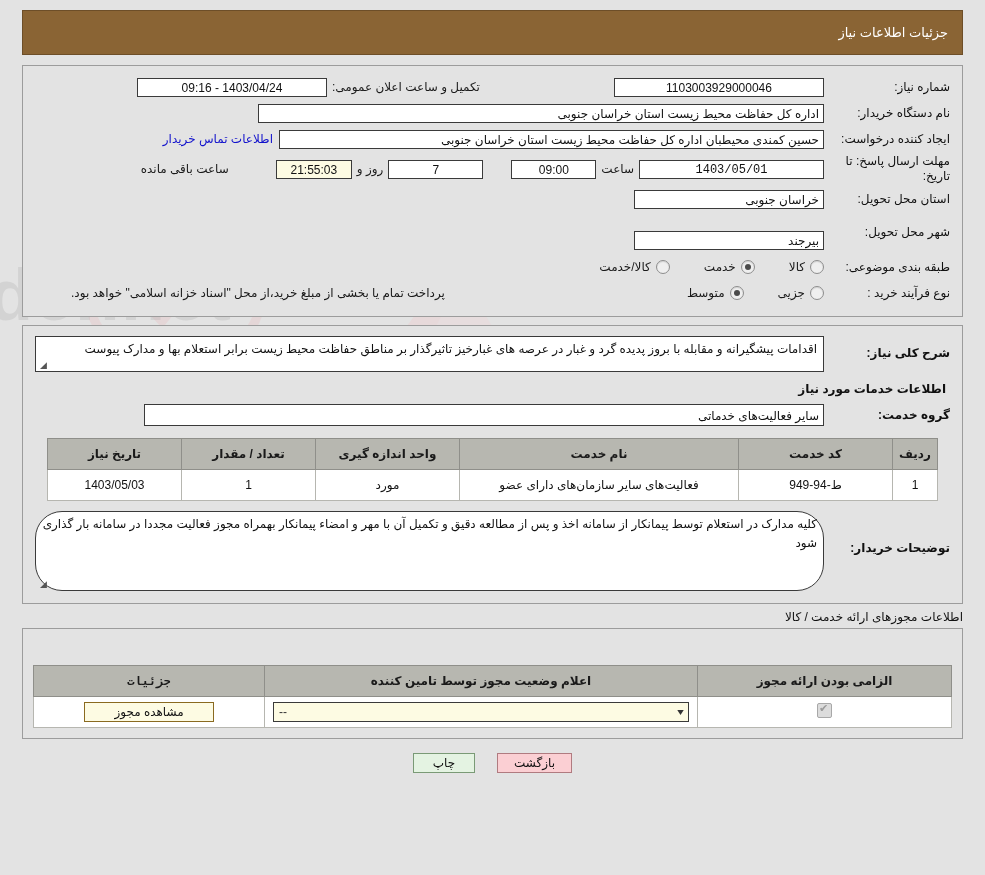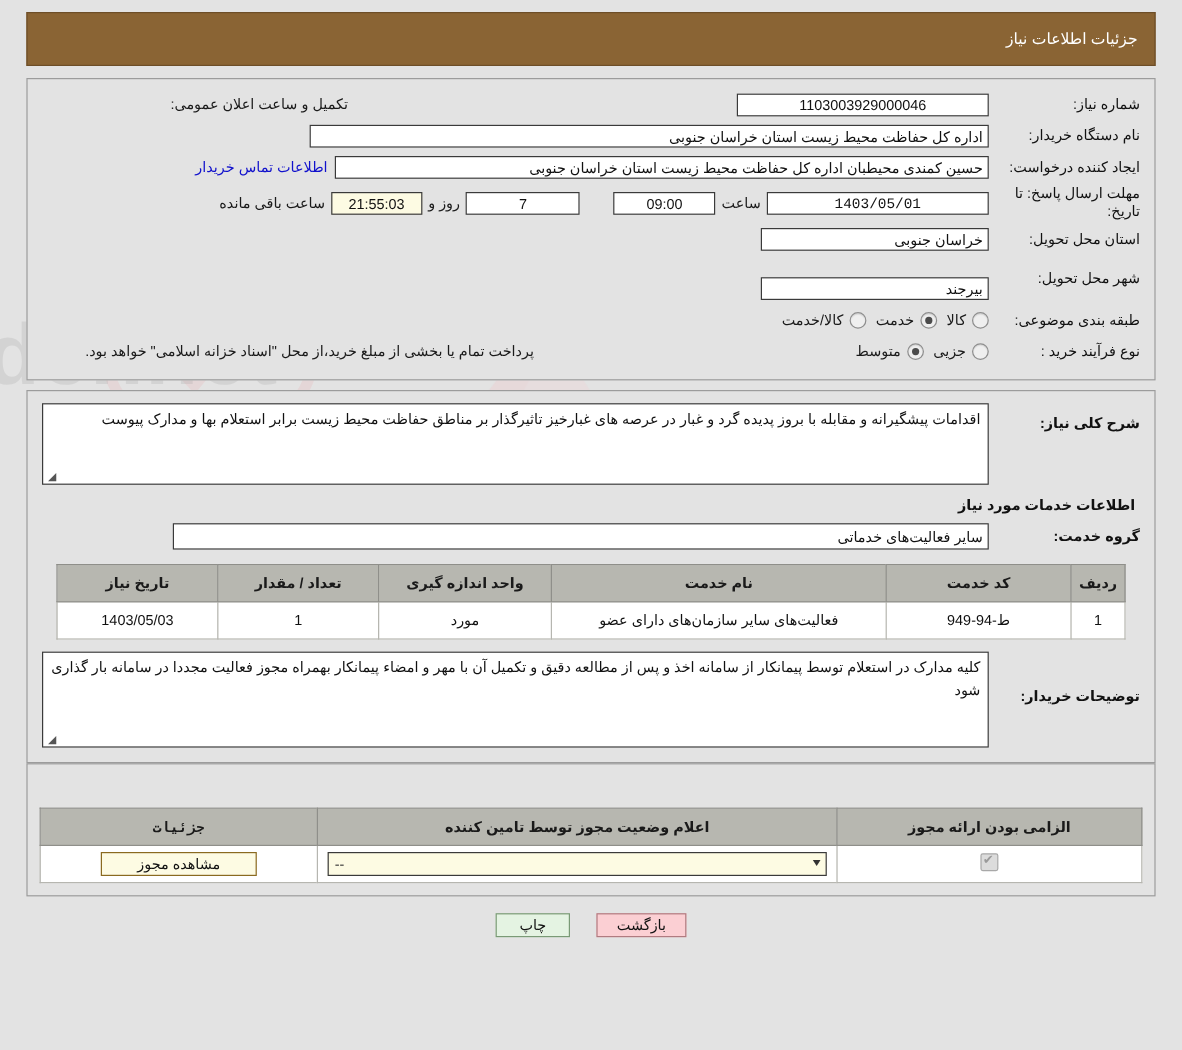--- a/index.html
+++ b/index.html
@@ -40,37 +40,37 @@
     font-size:12px;color:#111;padding-left:6px;line-height:1.25;
   }
   .lbl.bold{font-weight:bold;}
   .fld{
     background:#fff;border:1px solid #3a3a3a;
     height:19px;line-height:19px;font-size:12px;
     padding:0 4px;box-sizing:border-box;text-align:center;
     color:#111;overflow:hidden;white-space:nowrap;
   }
   .fld.rt{text-align:right;}
-  .fld.cream{background:#fdfbe3;}
+  .fld.cream{background:#fdfbe3;margin-left:42px;}
   .inline-lbl{font-size:12px;padding:0 5px;white-space:nowrap;}
   .link{color:#1111cc;font-size:12px;padding:0 6px;cursor:pointer;white-space:nowrap;}
   .spacer{flex:1 1 auto;}
 
   
   .radio{
     width:12px;height:12px;border-radius:50%;
     border:1px solid #8d8d8d;background:#efefef;
     display:inline-block;position:relative;flex:0 0 auto;
     box-shadow:inset 0 1px 1px rgba(0,0,0,.12);
   }
   .radio.on::after{
     content:"";position:absolute;left:3px;top:3px;
     width:6px;height:6px;border-radius:50%;background:#4b4b4b;
   }
-  .radio-group{display:flex;align-items:center;gap:5px;margin-left:8px;}
+  .radio-group{display:flex;align-items:center;gap:5px;margin-left:34px;}
   .radio-group .rl{font-size:12px;}
 
   
   .tabox{
     background:#fff;border:1px solid #3a3a3a;
     box-sizing:border-box;padding:3px 6px 0 6px;
     position:relative;font-size:12px;line-height:1.55;
     text-align:right;color:#111;
   }
   .tabox .grip{
@@ -163,20 +163,21 @@
     <span class="t">جزئیات اطلاعات نیاز</span>
   </div>
 
   <div class="panel">
 
     <div class="row">
       <div class="lbl">شماره نیاز:</div>
       <div class="fld" style="width:210px;">1103003929000046</div>
       <div class="spacer"></div>
       <div class="inline-lbl">تکمیل و ساعت اعلان عمومی:</div>
+      <div class="fld" style="width:190px;">1403/04/24 - 09:16</div>
       <div style="width:102px;"></div>
     </div>
 
     <div class="row">
       <div class="lbl">نام دستگاه خریدار:</div>
       <div class="fld rt" style="width:566px;padding-left:20px;">اداره کل حفاظت محیط زیست استان خراسان جنوبی</div>
     </div>
 
     <div class="row">
       <div class="lbl">ایجاد کننده درخواست:</div>
@@ -234,21 +235,21 @@
       </div>
       <div class="spacer"></div>
       <div class="inline-lbl" style="padding-left:36px;">پرداخت تمام یا بخشی از مبلغ خرید،از محل "اسناد خزانه اسلامی" خواهد بود.</div>
     </div>
   </div>
 
   <div class="panel sub">
 
     <div class="row" style="align-items:flex-start;">
       <div class="lbl bold" style="padding-top:10px;">شرح کلی نیاز:</div>
-      <div class="tabox" style="width:808px;height:68px;">
+      <div class="tabox" style="width:808px;height:36px;">
         <span>اقدامات پیشگیرانه و مقابله با بروز پدیده گرد و غبار در عرصه های  غبارخیز تاثیرگذار بر مناطق حفاظت محیط زیست   برابر استعلام بها و مدارک پیوست</span>
         <span class="grip">◢</span>
       </div>
     </div>
 
     <div class="caption" style="margin-right:4px;">اطلاعات خدمات مورد نیاز</div>
 
     <div class="row">
       <div class="lbl bold">گروه خدمت:</div>
       <div class="fld rt" style="width:680px;height:22px;line-height:22px;">سایر فعالیت‌های خدماتی</div>
@@ -274,27 +275,28 @@
             <td>مورد</td>
             <td>1</td>
             <td>1403/05/03</td>
           </tr>
         </tbody>
       </table>
     </div>
 
     <div class="row" style="align-items:flex-start;margin-top:10px;">
       <div class="lbl bold" style="padding-top:30px;">توضیحات خریدار:</div>
-      <div class="tabox" style="width:808px;height:80px;">
+      <div class="tabox" style="width:808px;height:80px;border-radius:27px;">
         <span>کلیه مدارک در استعلام توسط پیمانکار از سامانه اخذ و پس از مطالعه دقیق و تکمیل آن با مهر و امضاء پیمانکار بهمراه مجوز فعالیت مجددا در سامانه بار گذاری شود</span>
         <span class="grip">◢</span>
       </div>
     </div>
   </div>
 
+  <div class="caption plain">اطلاعات مجوزهای ارائه خدمت / کالا</div>
 
   <div class="licpanel">
     <table>
       <thead>
         <tr>
           <th style="width:245px;">الزامی بودن ارائه مجوز</th>
           <th>اعلام وضعیت مجوز توسط تامین کننده</th>
           <th style="width:222px;font-family:Liberation Mono, monospace;">جزئیات</th>
         </tr>
       </thead>

